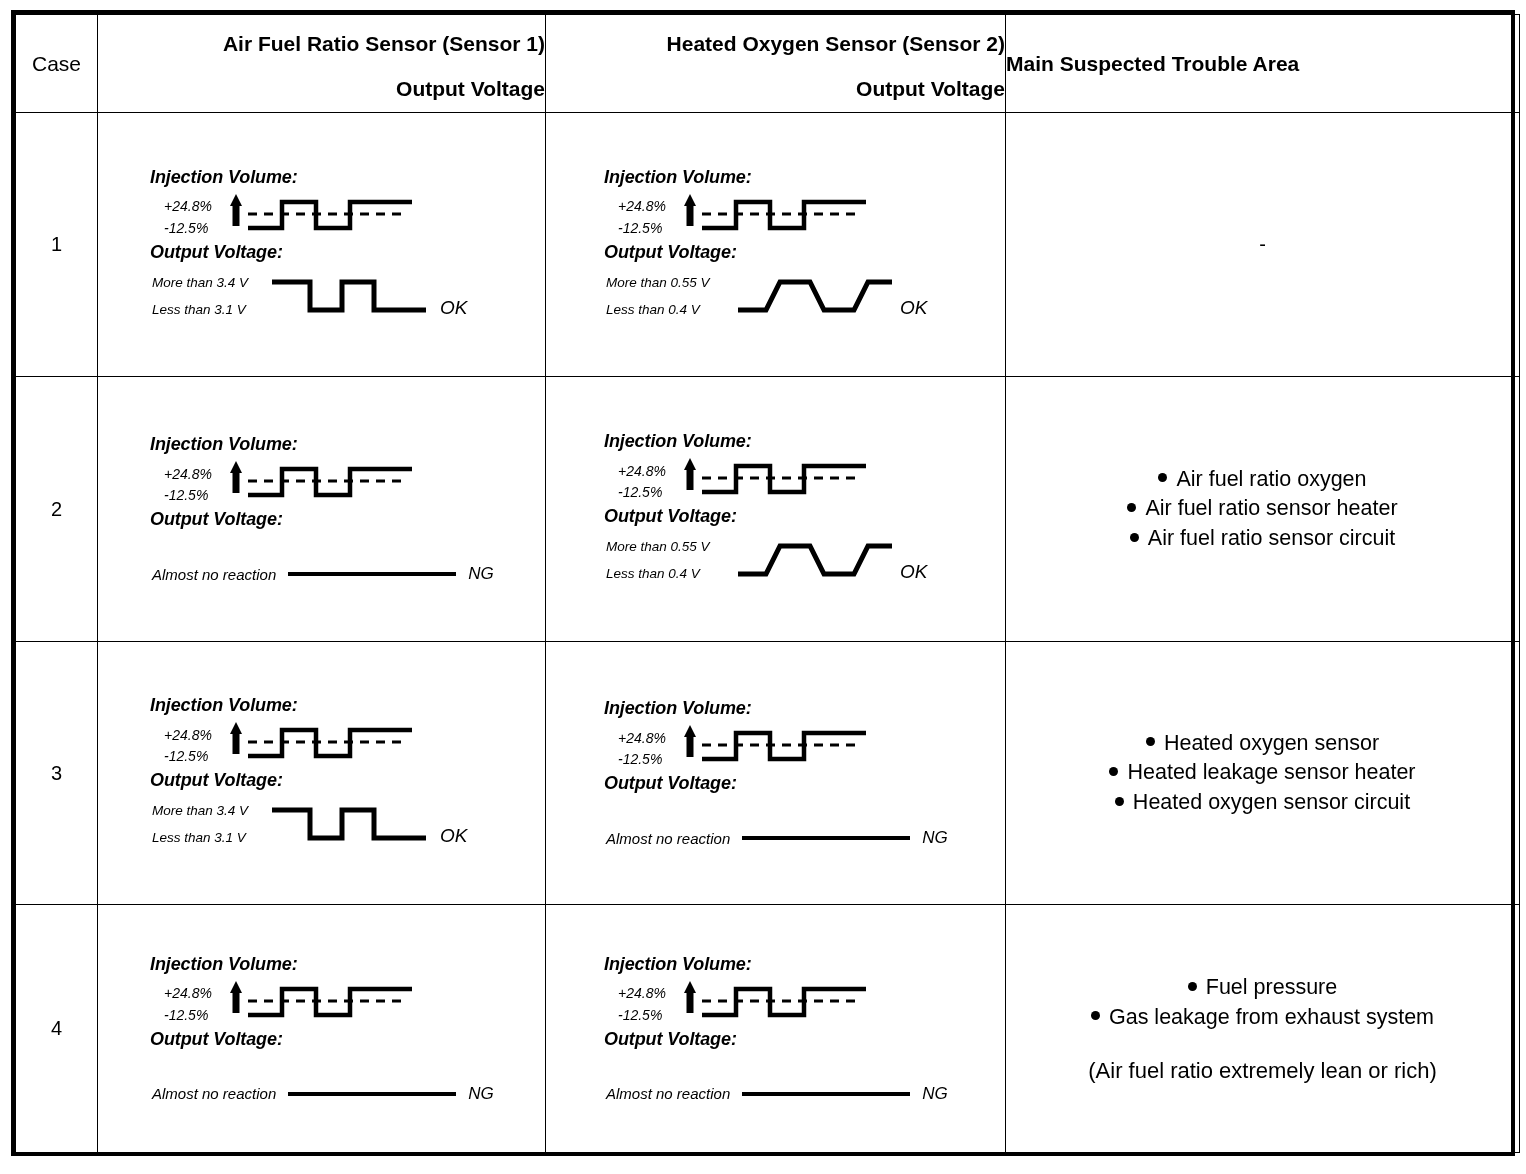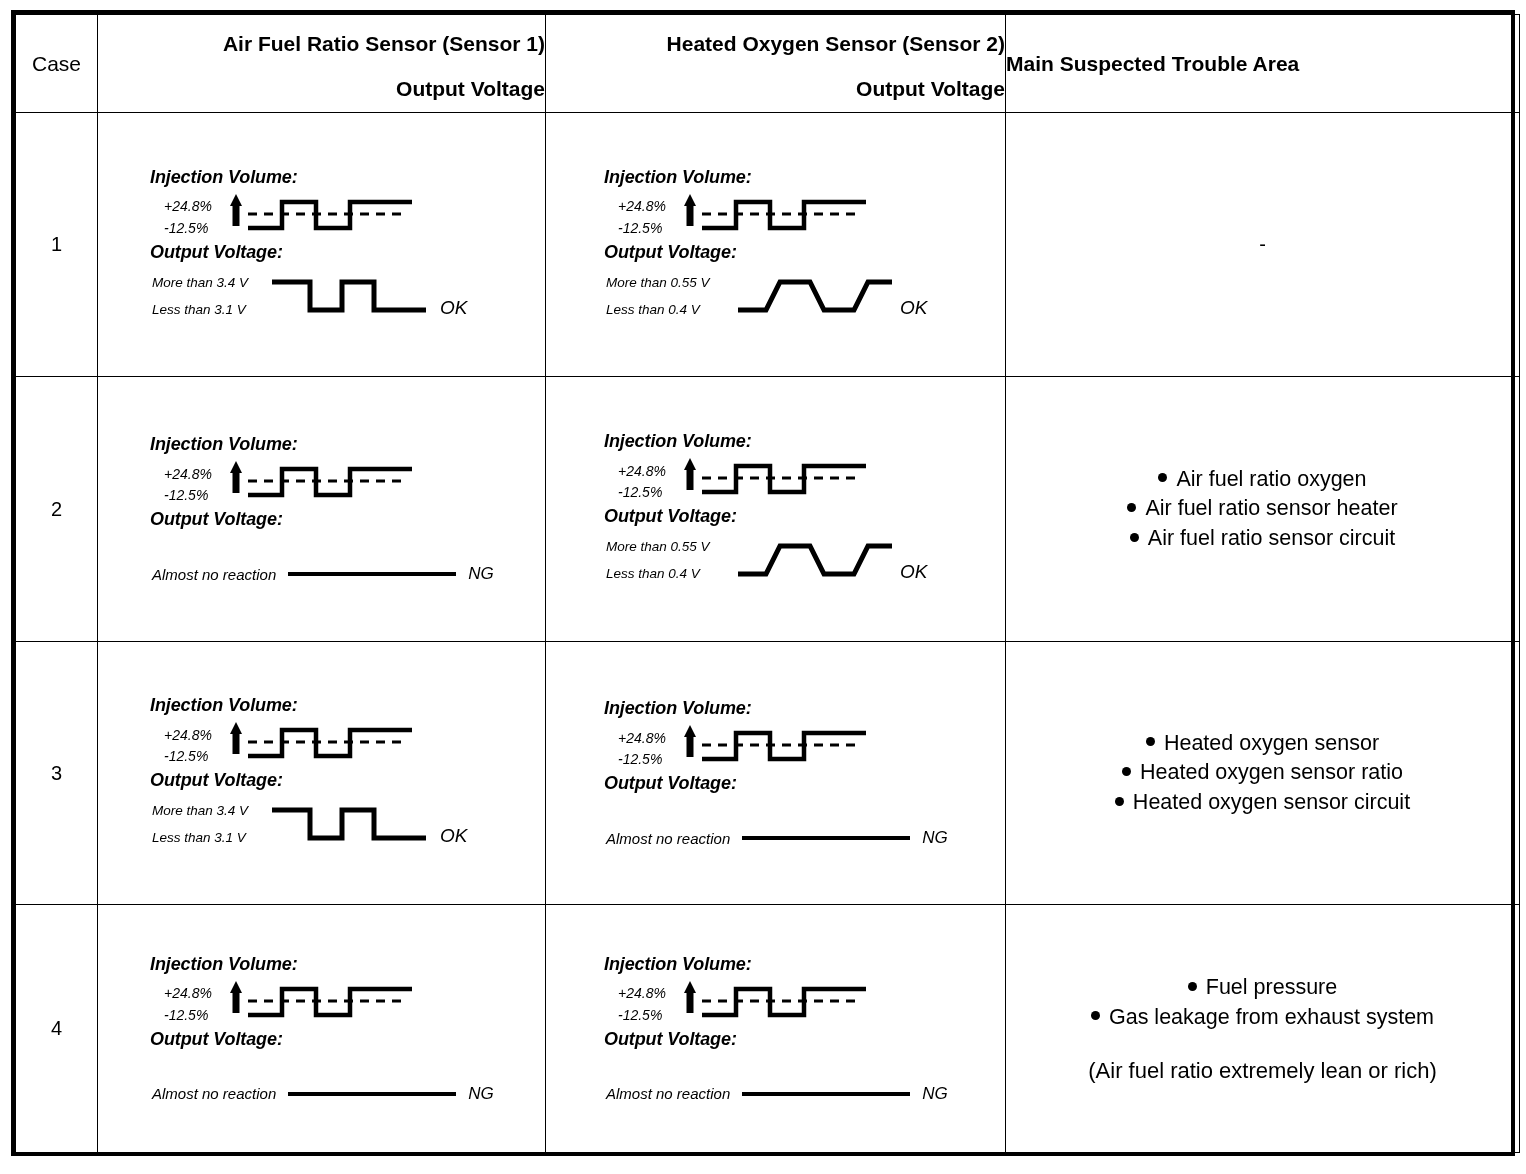--- a/index.html
+++ b/index.html
@@ -410,21 +410,21 @@
               </div>
             </div>
           </td>
 
           <td class="area-cell">
             <div class="area-list">
               <div class="area-item">
                 <span class="area-bullet"></span><span>Heated oxygen sensor</span>
               </div>
               <div class="area-item">
-                <span class="area-bullet"></span><span>Heated oxygen sensor ratio</span>
+                <span class="area-bullet"></span><span>Heated leakage sensor heater</span>
               </div>
               <div class="area-item">
                 <span class="area-bullet"></span><span>Heated oxygen sensor circuit</span>
               </div>
             </div>
           </td>
         </tr>
 
         <tr style="height:248px">
           <td>

